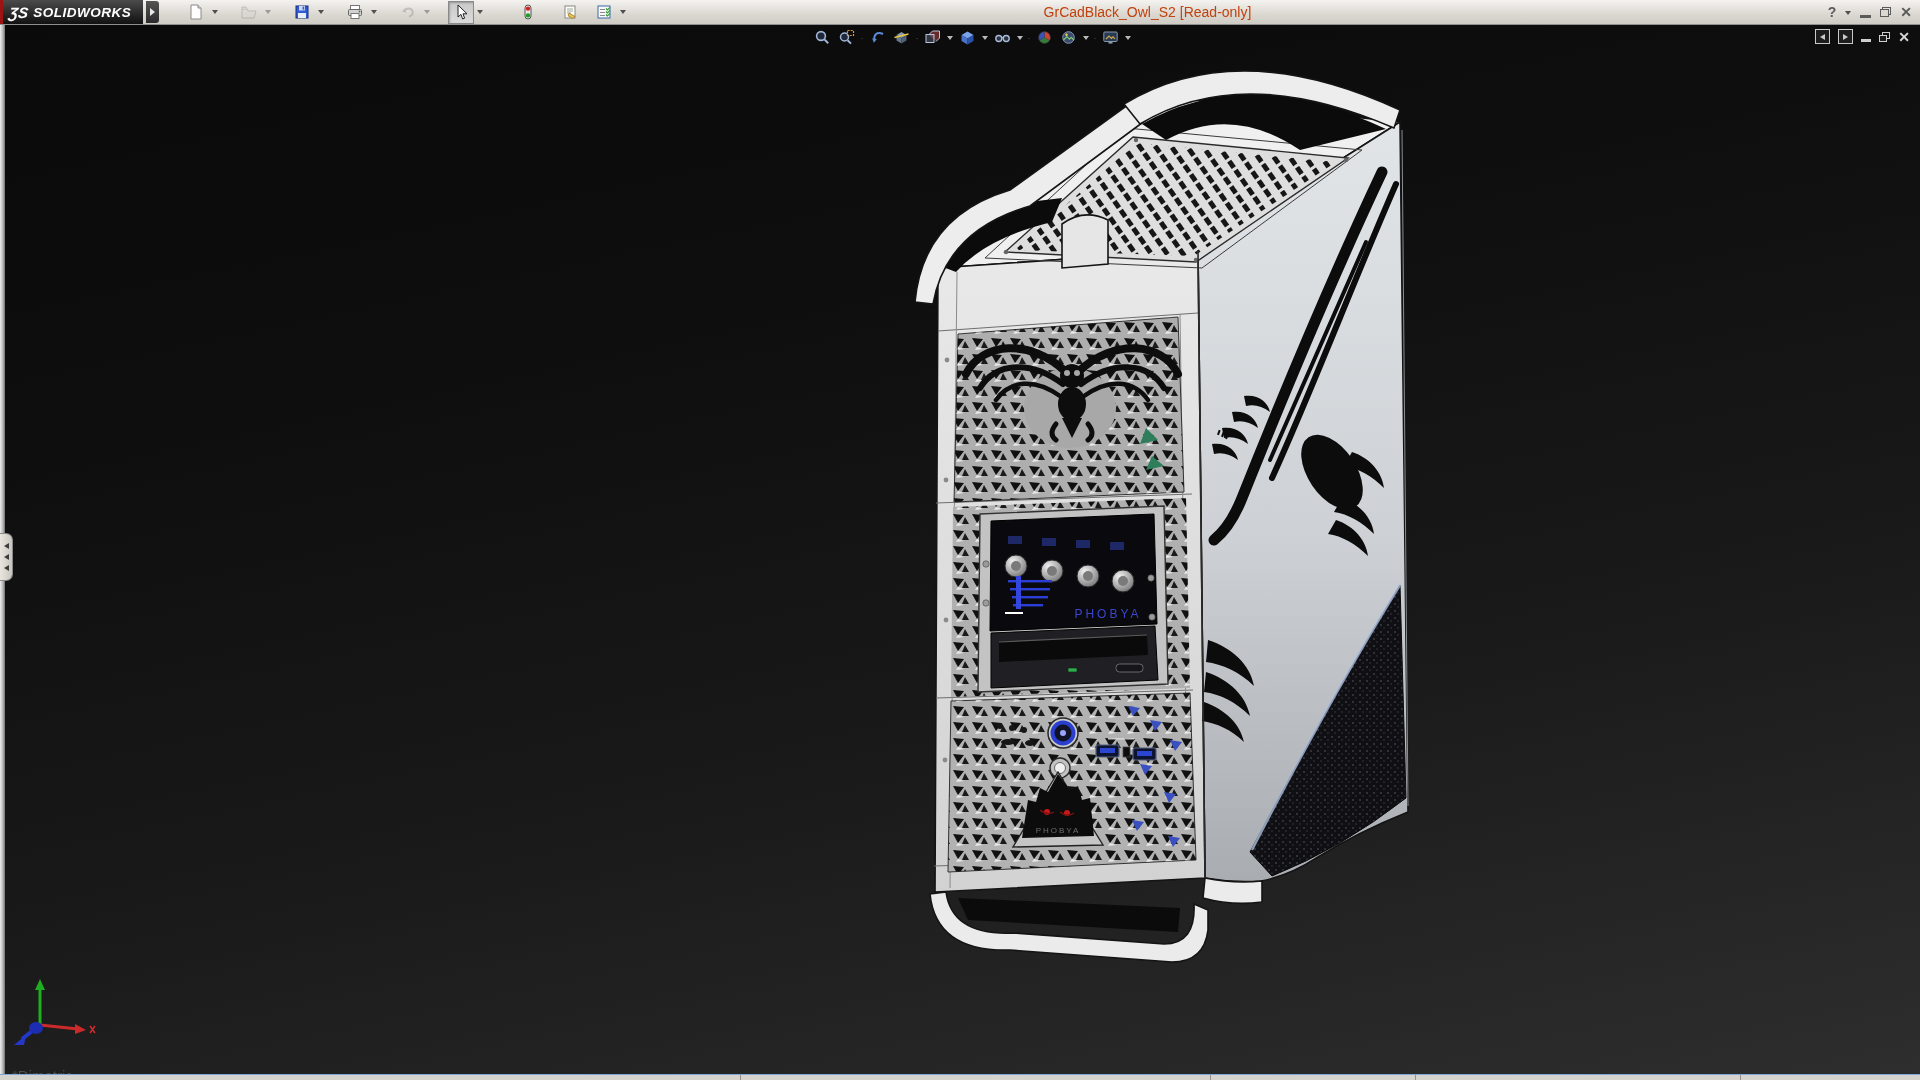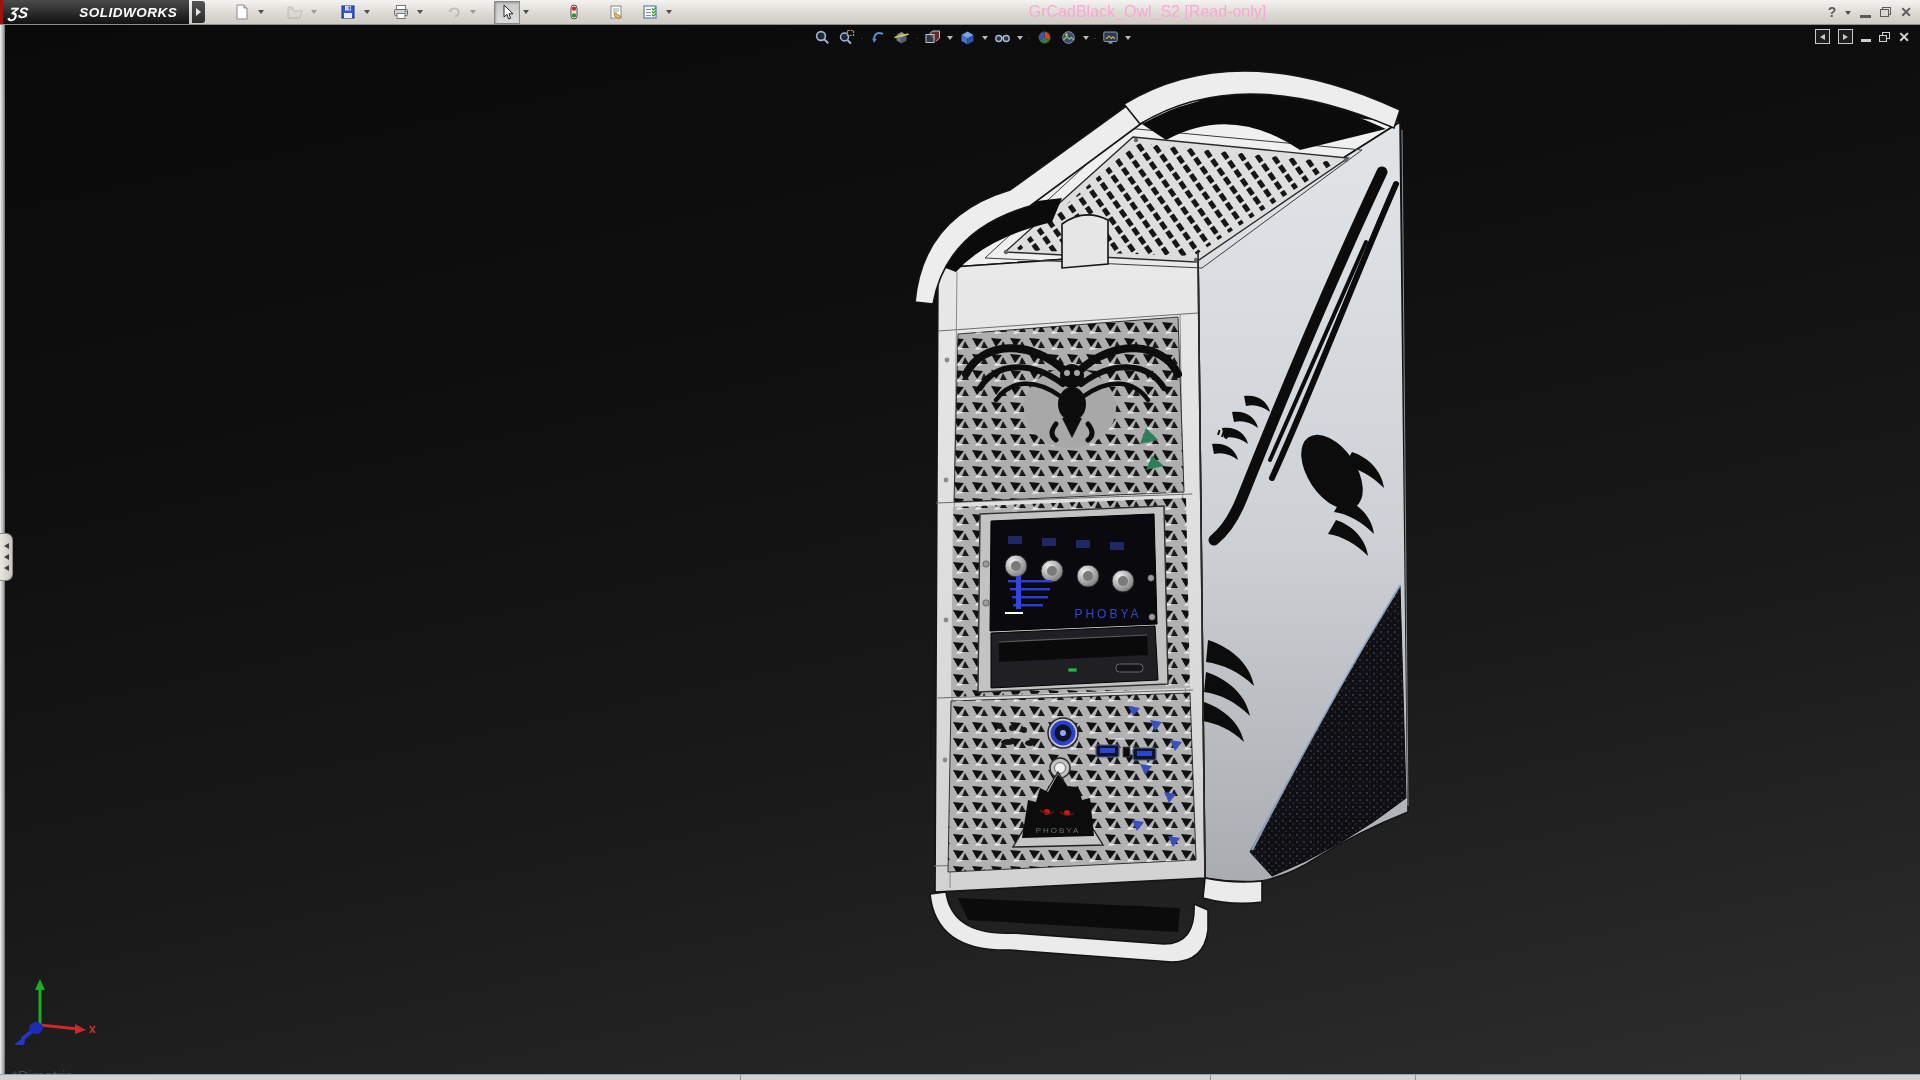--- a/index.html
+++ b/index.html
@@ -7,36 +7,36 @@
        font-family:"Liberation Sans", sans-serif; -webkit-font-smoothing:antialiased;}
 
   
   .titlebar{position:absolute;top:0;left:0;right:0;height:24px;z-index:20;
     background:linear-gradient(#f5f3f0,#dbd8d2 60%,#cfccc6);
     border-bottom:1px solid #8f8f8f;display:flex;align-items:center;}
   .logo-block{height:24px;display:flex;align-items:center;gap:5px;
     background:linear-gradient(#4b4b4b,#222 70%,#111);
     padding:0 12px 0 6px;border-left:3px solid #9d1313;}
   .brand-mark{color:#fff;font-style:italic;font-weight:bold;font-size:15px;transform:skewX(-8deg);}
-  .brand-name{color:#fff;font-style:italic;font-weight:bold;font-size:13.5px;letter-spacing:.5px;margin-left:46px;}
+  .brand-name{color:#fff;font-style:italic;font-weight:bold;font-size:13.5px;letter-spacing:.5px;}
   .flyout-btn{width:13px;height:22px;margin-left:3px;background:linear-gradient(#555,#2a2a2a);
     border-radius:0 3px 3px 0;display:flex;align-items:center;justify-content:center;}
   .flyout-btn .tri-r{width:0;height:0;border-top:4px solid transparent;border-bottom:4px solid transparent;border-left:5px solid #e8e8e8;}
 
   .main-toolbar{display:flex;align-items:center;margin-left:24px;}
   .tgroup{display:flex;align-items:center;margin-right:16px;}
   .tbtn{width:24px;height:21px;display:flex;align-items:center;justify-content:center;border:1px solid transparent;}
   .tbtn.pressed{background:linear-gradient(#c9c9c9,#dcdcdc);border:1px solid #8a8a8a;box-shadow:inset 1px 1px 2px rgba(0,0,0,.25);}
   .tbtn.disabled{opacity:.42;filter:grayscale(.9);}
   .ddbtn{width:11px;height:21px;display:flex;align-items:center;justify-content:center;}
   .dd{width:0;height:0;border-left:3.5px solid transparent;border-right:3.5px solid transparent;border-top:4px solid #4f4f4f;}
   .dd.dim{border-top-color:#9a9a9a;}
 
   .doc-title{position:absolute;left:975px;width:345px;top:0;height:24px;line-height:24px;
-    text-align:center;font-size:16px;color:#f9a8d4;z-index:21;}
+    text-align:center;font-size:14px;color:#c2410c;z-index:21;}
 
   .win-controls{position:absolute;right:8px;top:0;height:24px;display:flex;align-items:center;gap:9px;z-index:22;}
   .help-glyph{font-size:14px;font-weight:bold;color:#5a5a5a;}
   .wc-min{width:11px;height:3px;background:#5a5a5a;margin-top:8px;}
   .wc-restore{width:11px;height:10px;position:relative;}
   .wc-restore i{position:absolute;border:1.6px solid #5a5a5a;width:7px;height:6px;display:block;}
   .wc-restore i.b{left:0;bottom:0;background:#dbd8d2;}
   .wc-restore i.t{right:0;top:0;}
   .wc-close{font-size:14px;font-weight:bold;color:#5a5a5a;line-height:1;}
 

